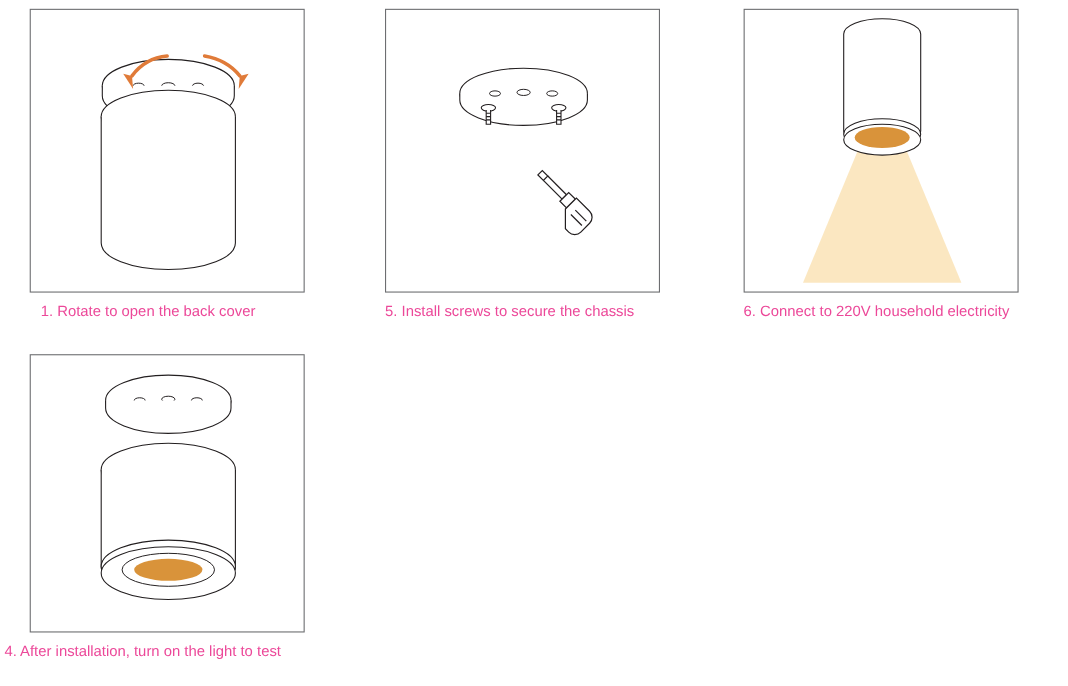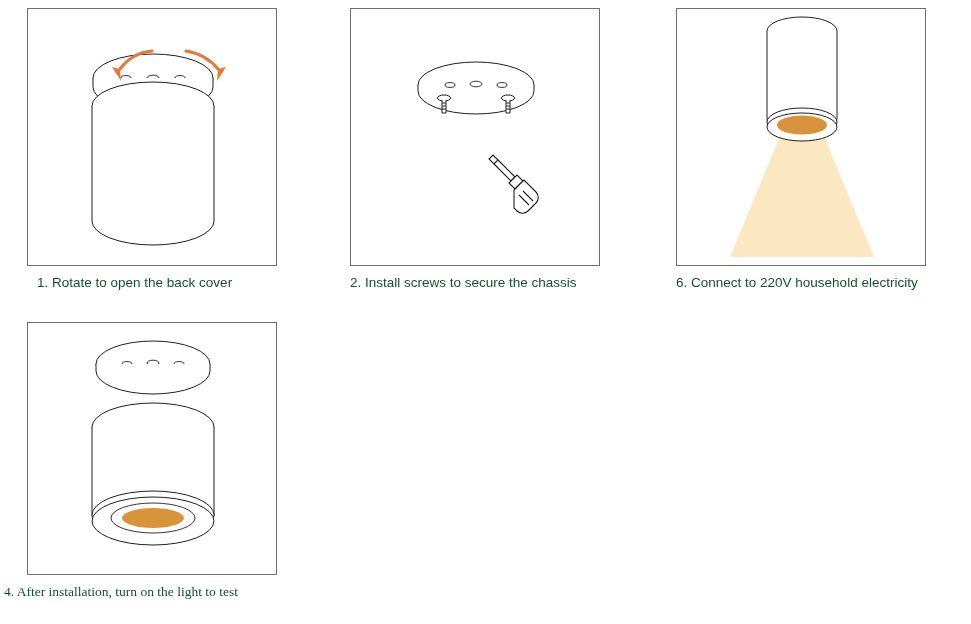--- a/index.html
+++ b/index.html
@@ -29,29 +29,29 @@
     box-sizing: border-box;
     position: relative;
     overflow: hidden;
   }
   .panel svg {
     display: block;
   }
   .caption {
     font-size: 13.5px;
     line-height: 16px;
-    color: #14532d;
+    color: #ec4899;
     white-space: nowrap;
     margin-top: 9px;
   }
   
   #step-1 { left: 27px;  top: 8px; }
   #step-2 { left: 350px; top: 8px; }
   #step-3 { left: 676px; top: 8px; }
-  #step-4 { left: 27px;  top: 322px; font-family: Liberation Serif, serif; }
+  #step-4 { left: 27px;  top: 322px; }
 
   #step-1 .panel, #step-2 .panel, #step-3 .panel, #step-4 .panel {
     width: 250px;
     height: 258px;
   }
   #step-4 .panel { height: 253px; }
 
   #step-1 .caption { margin-left: 10px; }
   #step-2 .caption { margin-left: 0px; }
   #step-3 .caption { margin-left: 0px; }
@@ -124,21 +124,21 @@
           <path d="M160 172 L164 168"></path>
 
           <path d="M158 174 L166 166 L172 172 L164 180 Z"></path>
 
           <path d="M163 181 L173 171 L185 183 C188 186 188 191 185 194 L177 202 C174 205 169 205 166 202 L163 199 Z"></path>
           <line x1="168" y1="186" x2="178" y2="196"></line>
           <line x1="172" y1="182" x2="182" y2="192"></line>
         </g>
       </svg>
     </div>
-    <div class="caption">2. Install screws to secure the chassis</div>
+    <div class="caption">5. Install screws to secure the chassis</div>
   </div>
 
   <div class="step" id="step-3">
     <div class="panel">
       <svg width="250" height="258" viewBox="0 0 250 258">
 
         <path d="M104 125 L146 125 L197 248 L53 248 Z" fill="#FBE6BE" opacity="0.95"></path>
 
         <path d="M90 22 L90 110 A35 14 0 0 0 160 110 L160 22" fill="#ffffff" stroke="#231f20" stroke-width="1"></path>
         <path d="M90 22 A35 14 0 0 1 160 22" fill="#ffffff" stroke="#231f20" stroke-width="1"></path>

